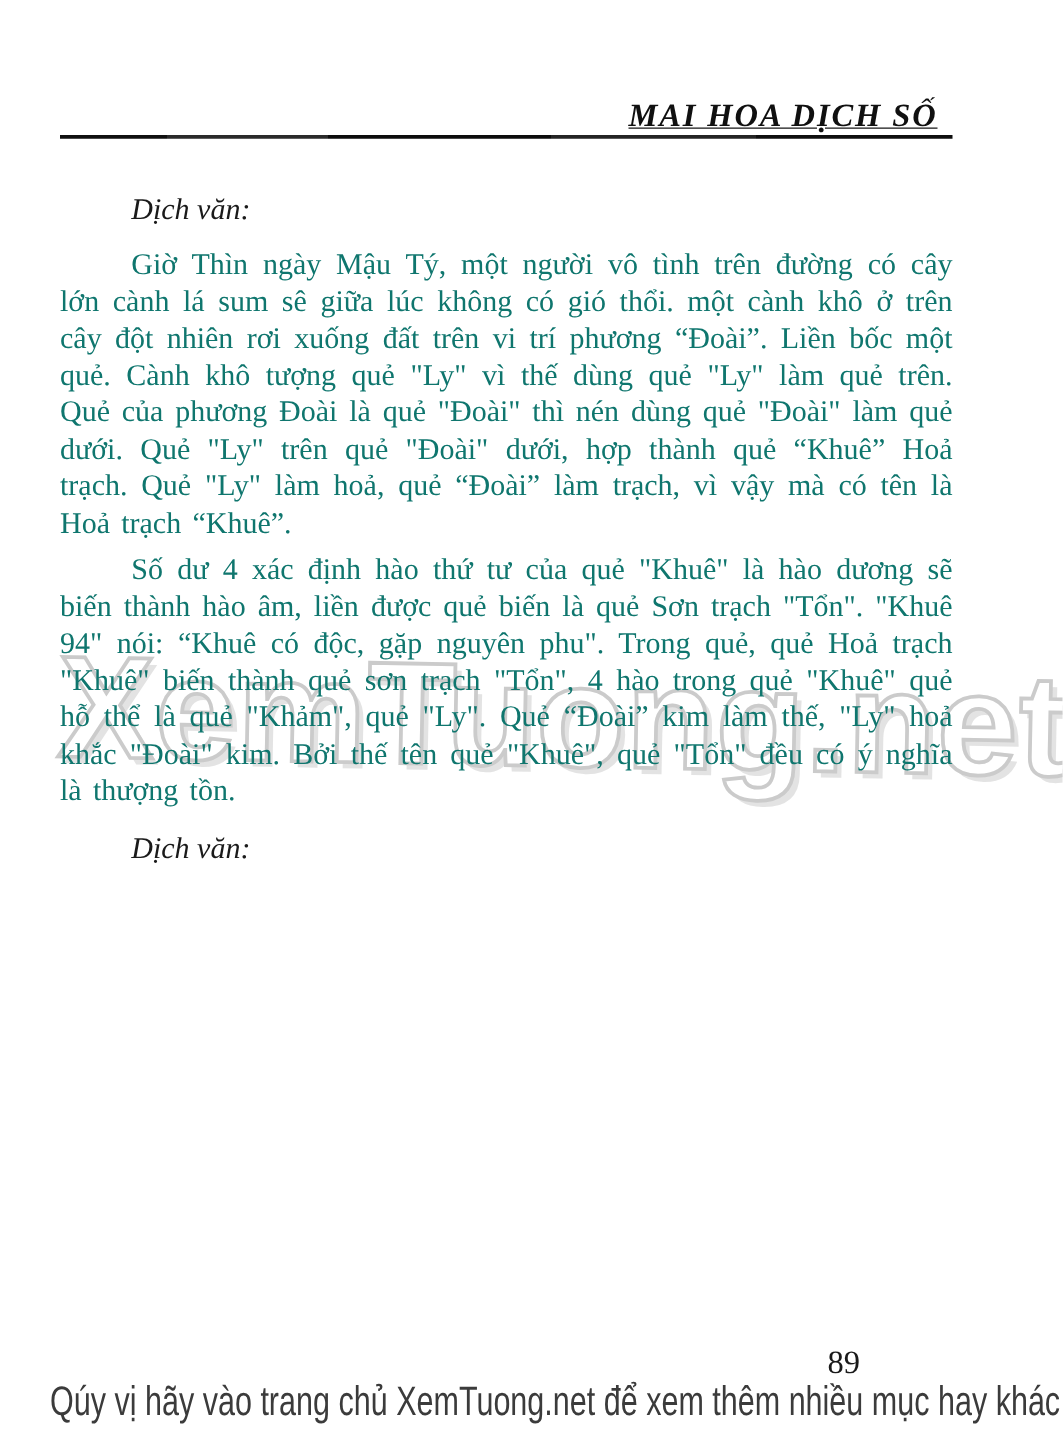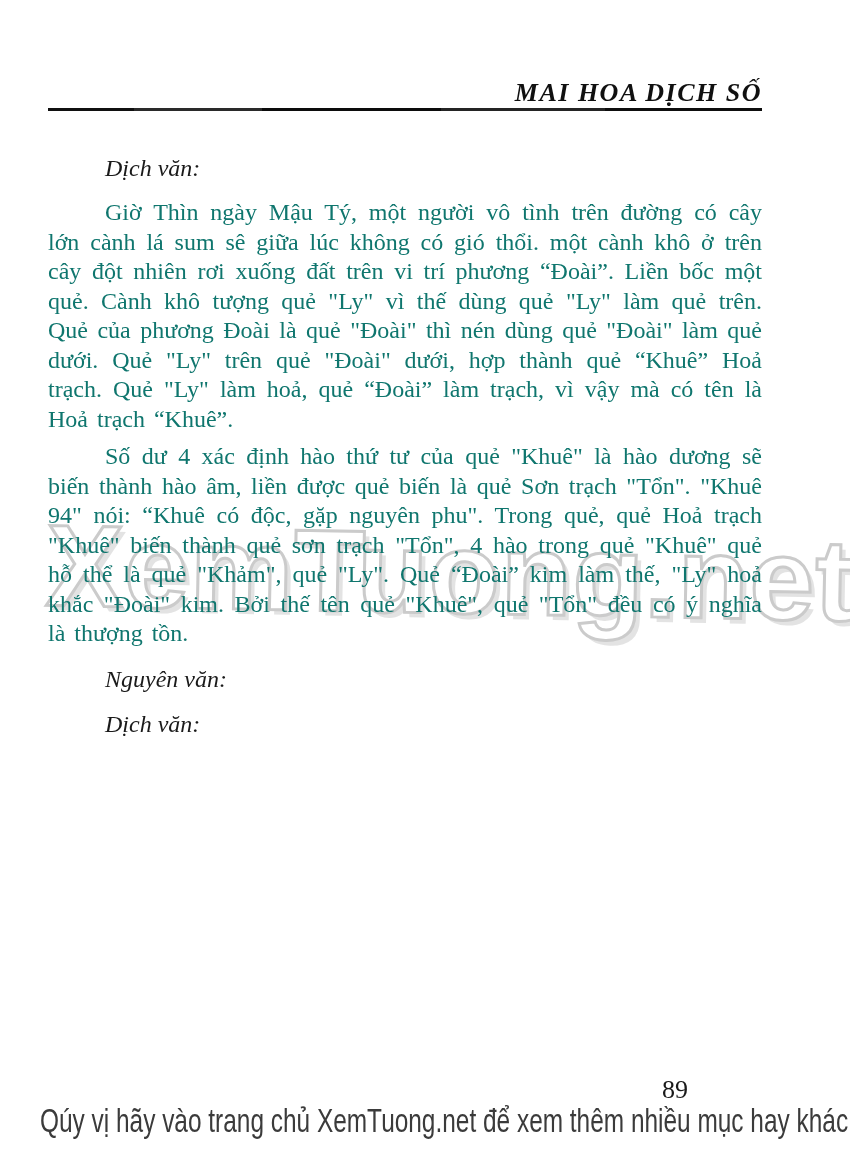--- a/index.html
+++ b/index.html
@@ -31,23 +31,24 @@
     text-shadow: 5px 5px 0 rgba(175,175,175,0.35);
     transform: rotate(1.1deg);
     white-space: nowrap;
     user-select: none;
   }
   
   .header {
     position: absolute;
     z-index: 2;
     top: 78px;
-    left: 48px;
+    left: 36px;
     width: 714px;
     text-align: right;
+    text-decoration: underline;
   }
   .header-title {
     font-family: "Liberation Serif", serif;
     font-style: italic;
     font-weight: bold;
     font-size: 26px;
     letter-spacing: 1.5px;
     color: #101010;
   }
   .header-rule {
@@ -126,21 +127,20 @@
 
   <div class="content">
 
     <div class="sec-heading">Dịch văn:</div>
 
     <p class="body-par">Giờ Thìn ngày Mậu Tý, một người vô tình trên đường có cây lớn cành lá sum sê giữa lúc không có gió thổi. một cành khô ở trên cây đột nhiên rơi xuống đất trên vi trí phương “Đoài”. Liền bốc một quẻ. Cành khô tượng quẻ "Ly" vì thế dùng quẻ "Ly" làm quẻ trên. Quẻ của phương Đoài là quẻ "Đoài" thì nén dùng quẻ "Đoài" làm quẻ dưới. Quẻ "Ly" trên quẻ "Đoài" dưới, hợp thành quẻ “Khuê” Hoả trạch. Quẻ "Ly" làm hoả, quẻ “Đoài” làm trạch, vì vậy mà có tên là Hoả trạch “Khuê”.</p>
 
 
     <p class="body-par endgap">Số dư 4 xác định hào thứ tư của quẻ "Khuê" là hào dương sẽ biến thành hào âm, liền được quẻ biến là quẻ Sơn trạch "Tổn". "Khuê 94" nói: “Khuê có độc, gặp nguyên phu". Trong quẻ, quẻ Hoả trạch "Khuê" biến thành quẻ sơn trạch "Tổn", 4 hào trong quẻ "Khuê" quẻ hỗ thể là quẻ "Khảm", quẻ "Ly". Quẻ “Đoài” kim làm thế, "Ly" hoả khắc "Đoài" kim. Bởi thế tên quẻ "Khuê", quẻ "Tổn" đều có ý nghĩa là thượng tồn.</p>
 
-    <div class="sec-heading tight">Nguyên văn:</div>
 
 
     <div class="sec-heading tight">Dịch văn:</div>
 
 
   </div>
 
   <div class="page-number">89</div>
 
   <div class="footer">Qúy vị hãy vào trang chủ XemTuong.net để xem thêm nhiều mục hay khác</div>

